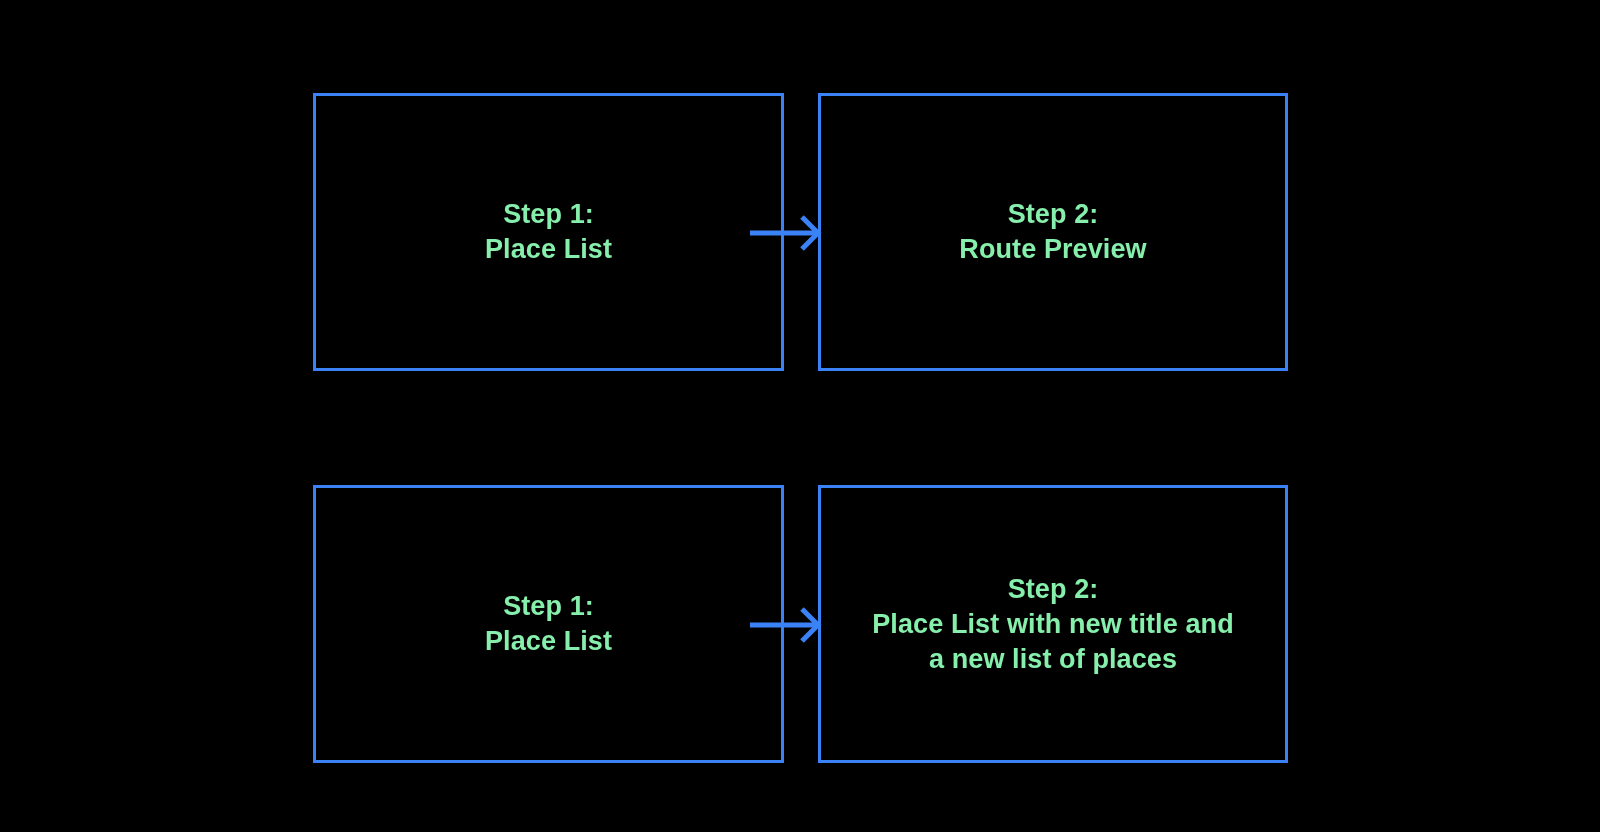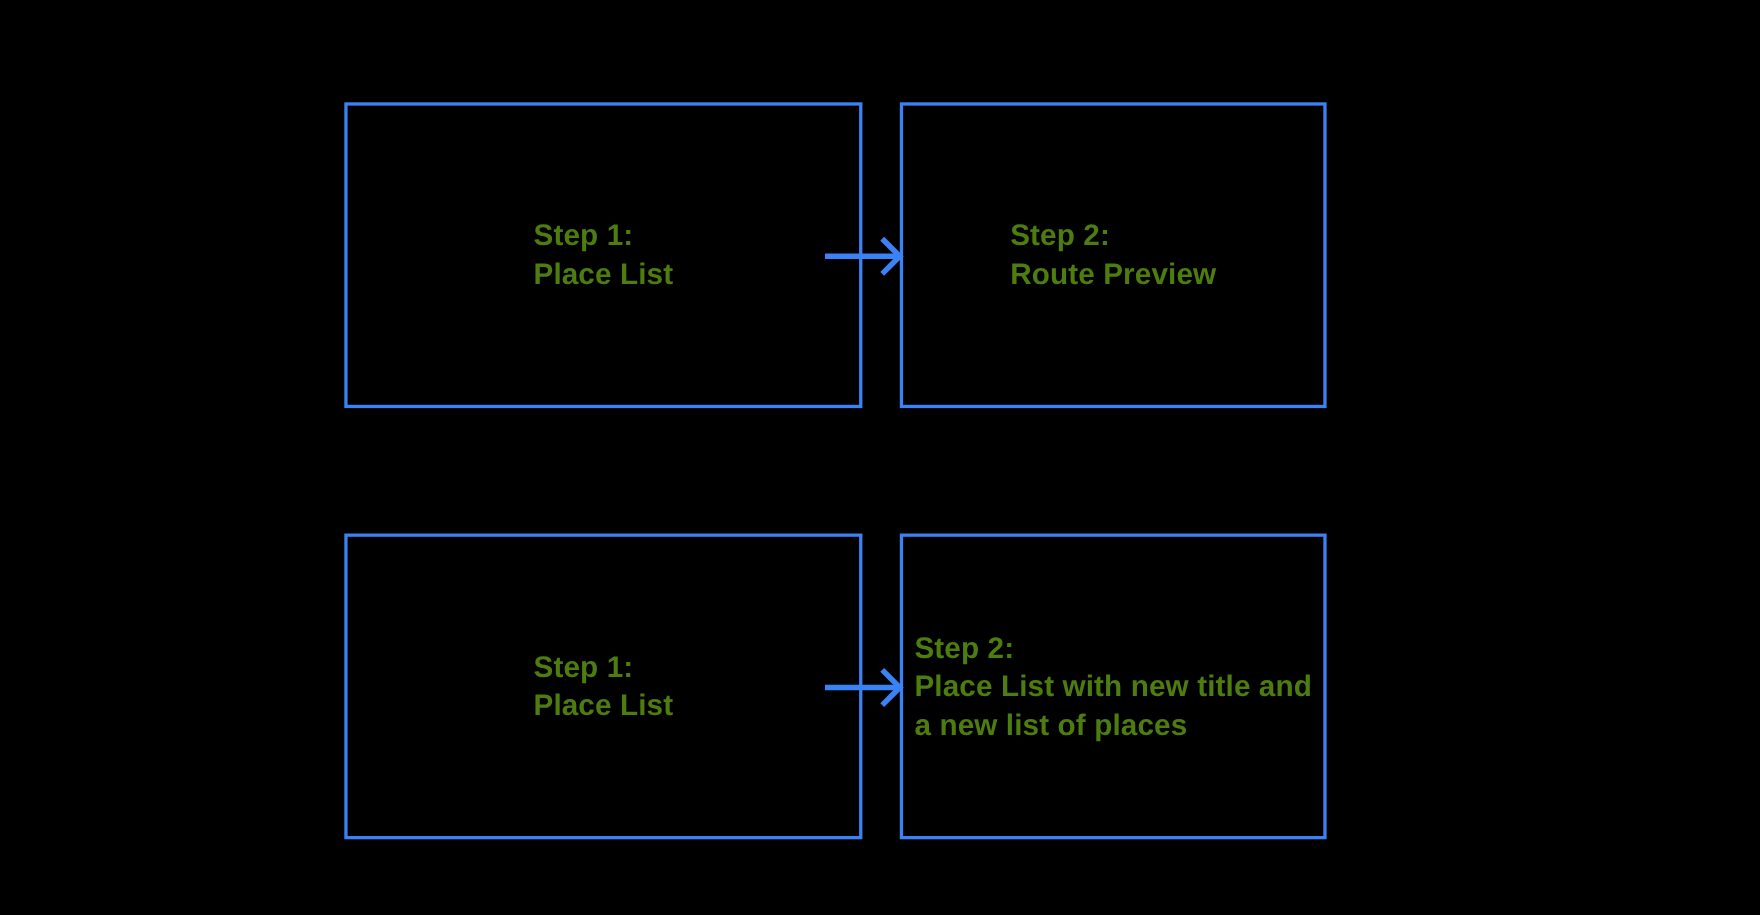--- a/index.html
+++ b/index.html
@@ -30,28 +30,28 @@
     top: 0;
     height: 278px;
     box-sizing: border-box;
     border: 3px solid #3b82f6;
     background: transparent;
     display: flex;
     align-items: center;
     justify-content: center;
   }
   .step-box.box-a { left: 313px; width: 471px; }
-  .step-box.box-b { left: 818px; width: 388px; }
+  .step-box.box-b { left: 818px; width: 470px; }
 
   .box-label {
-    color: #4d7c0f;
+    color: #86efac;
     font-size: 27px;
     font-weight: bold;
     line-height: 35px;
-    text-align: left;
+    text-align: center;
     letter-spacing: 0.1px;
     white-space: pre-line;
     padding: 0 10px;
   }
 
   
   .connector {
     position: absolute;
     top: 118px;
     left: 730px;

